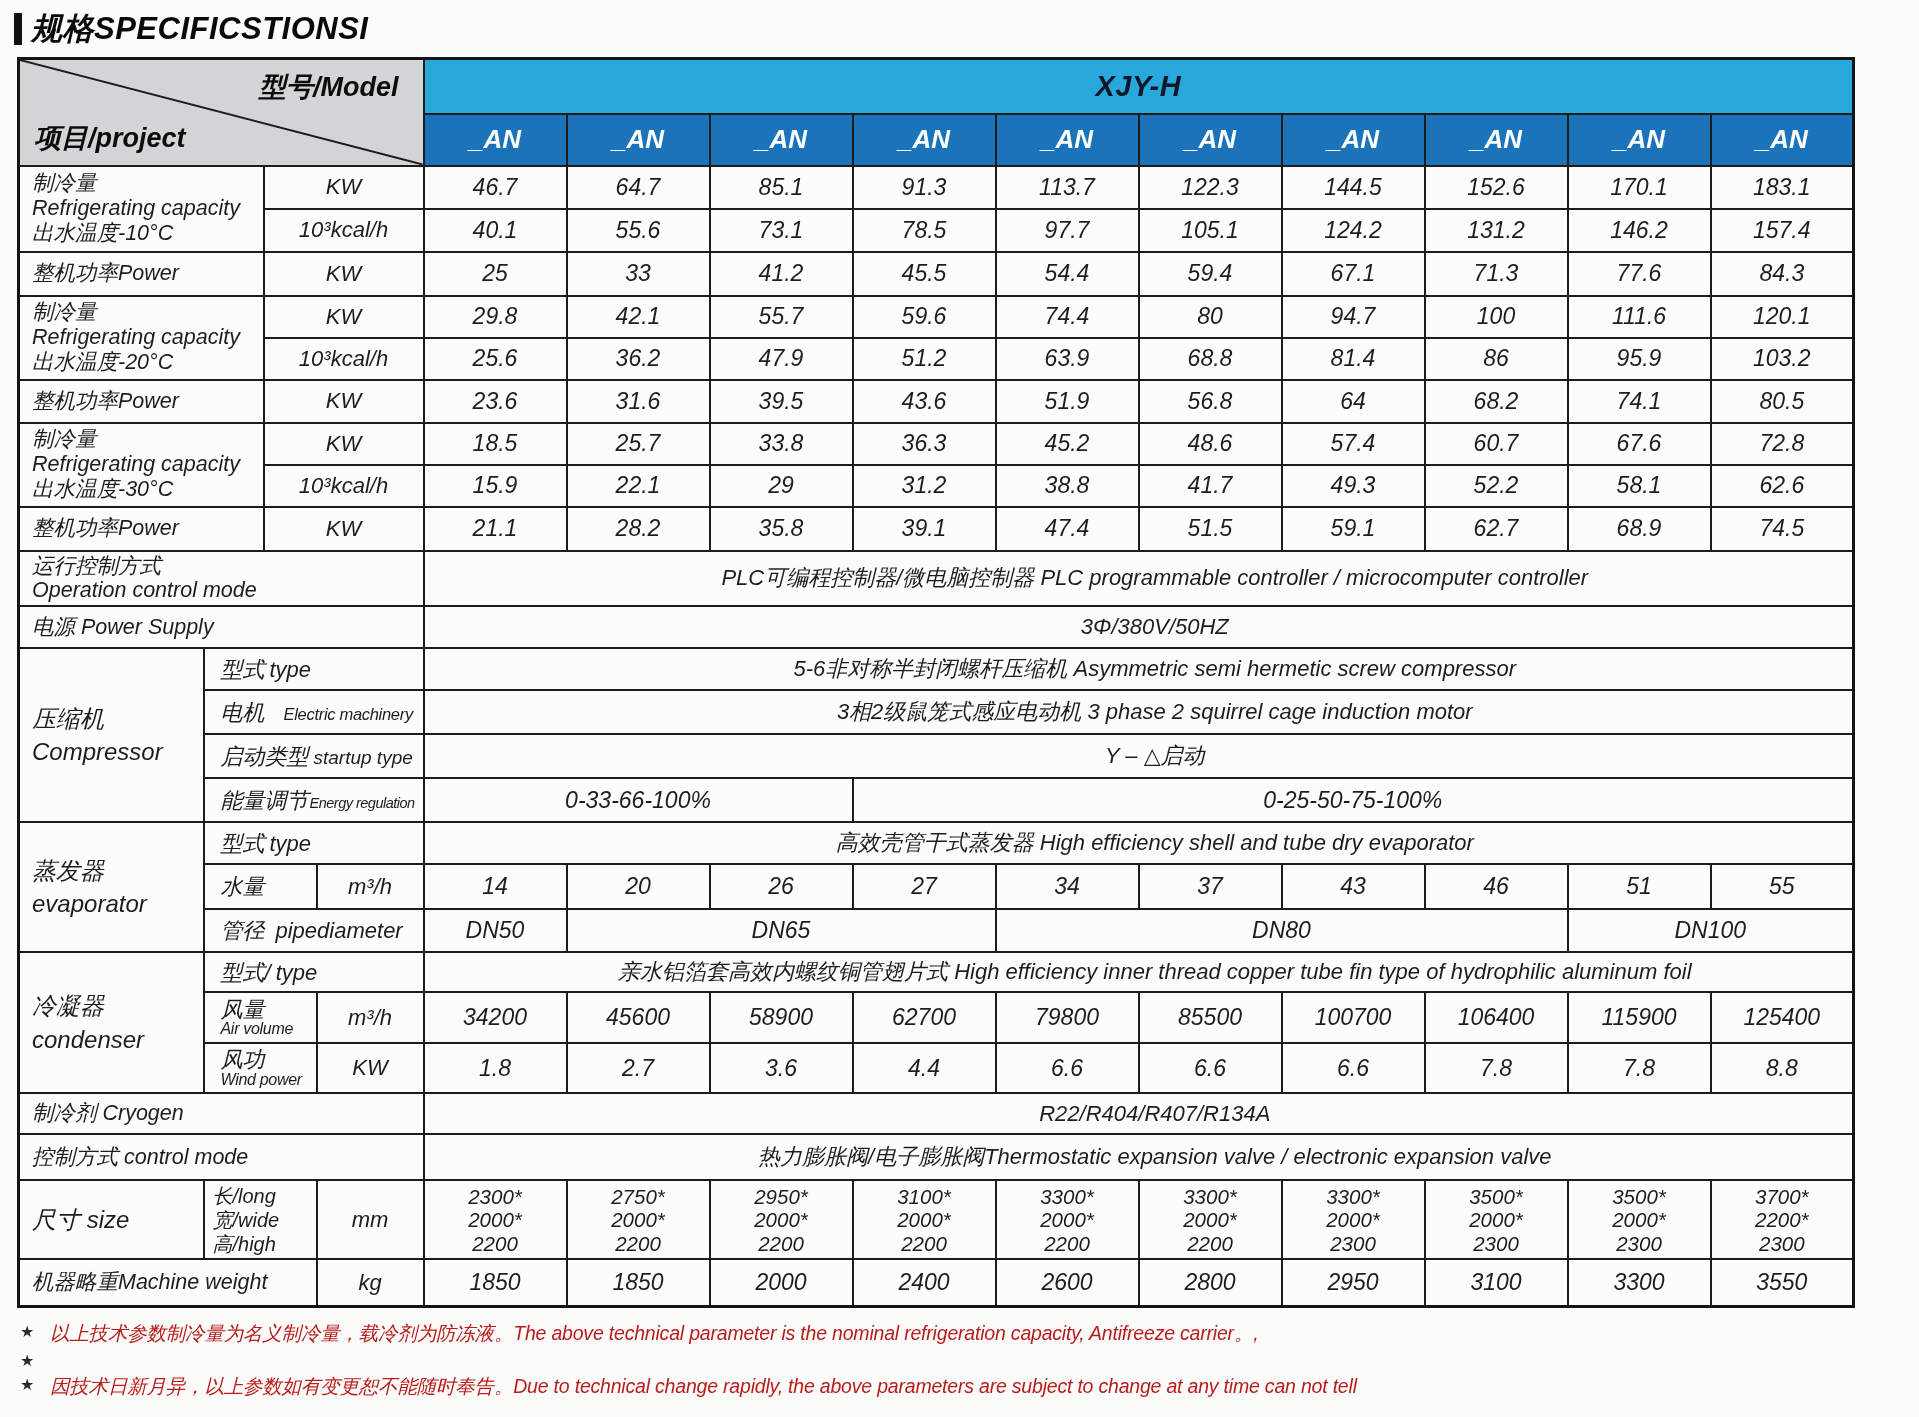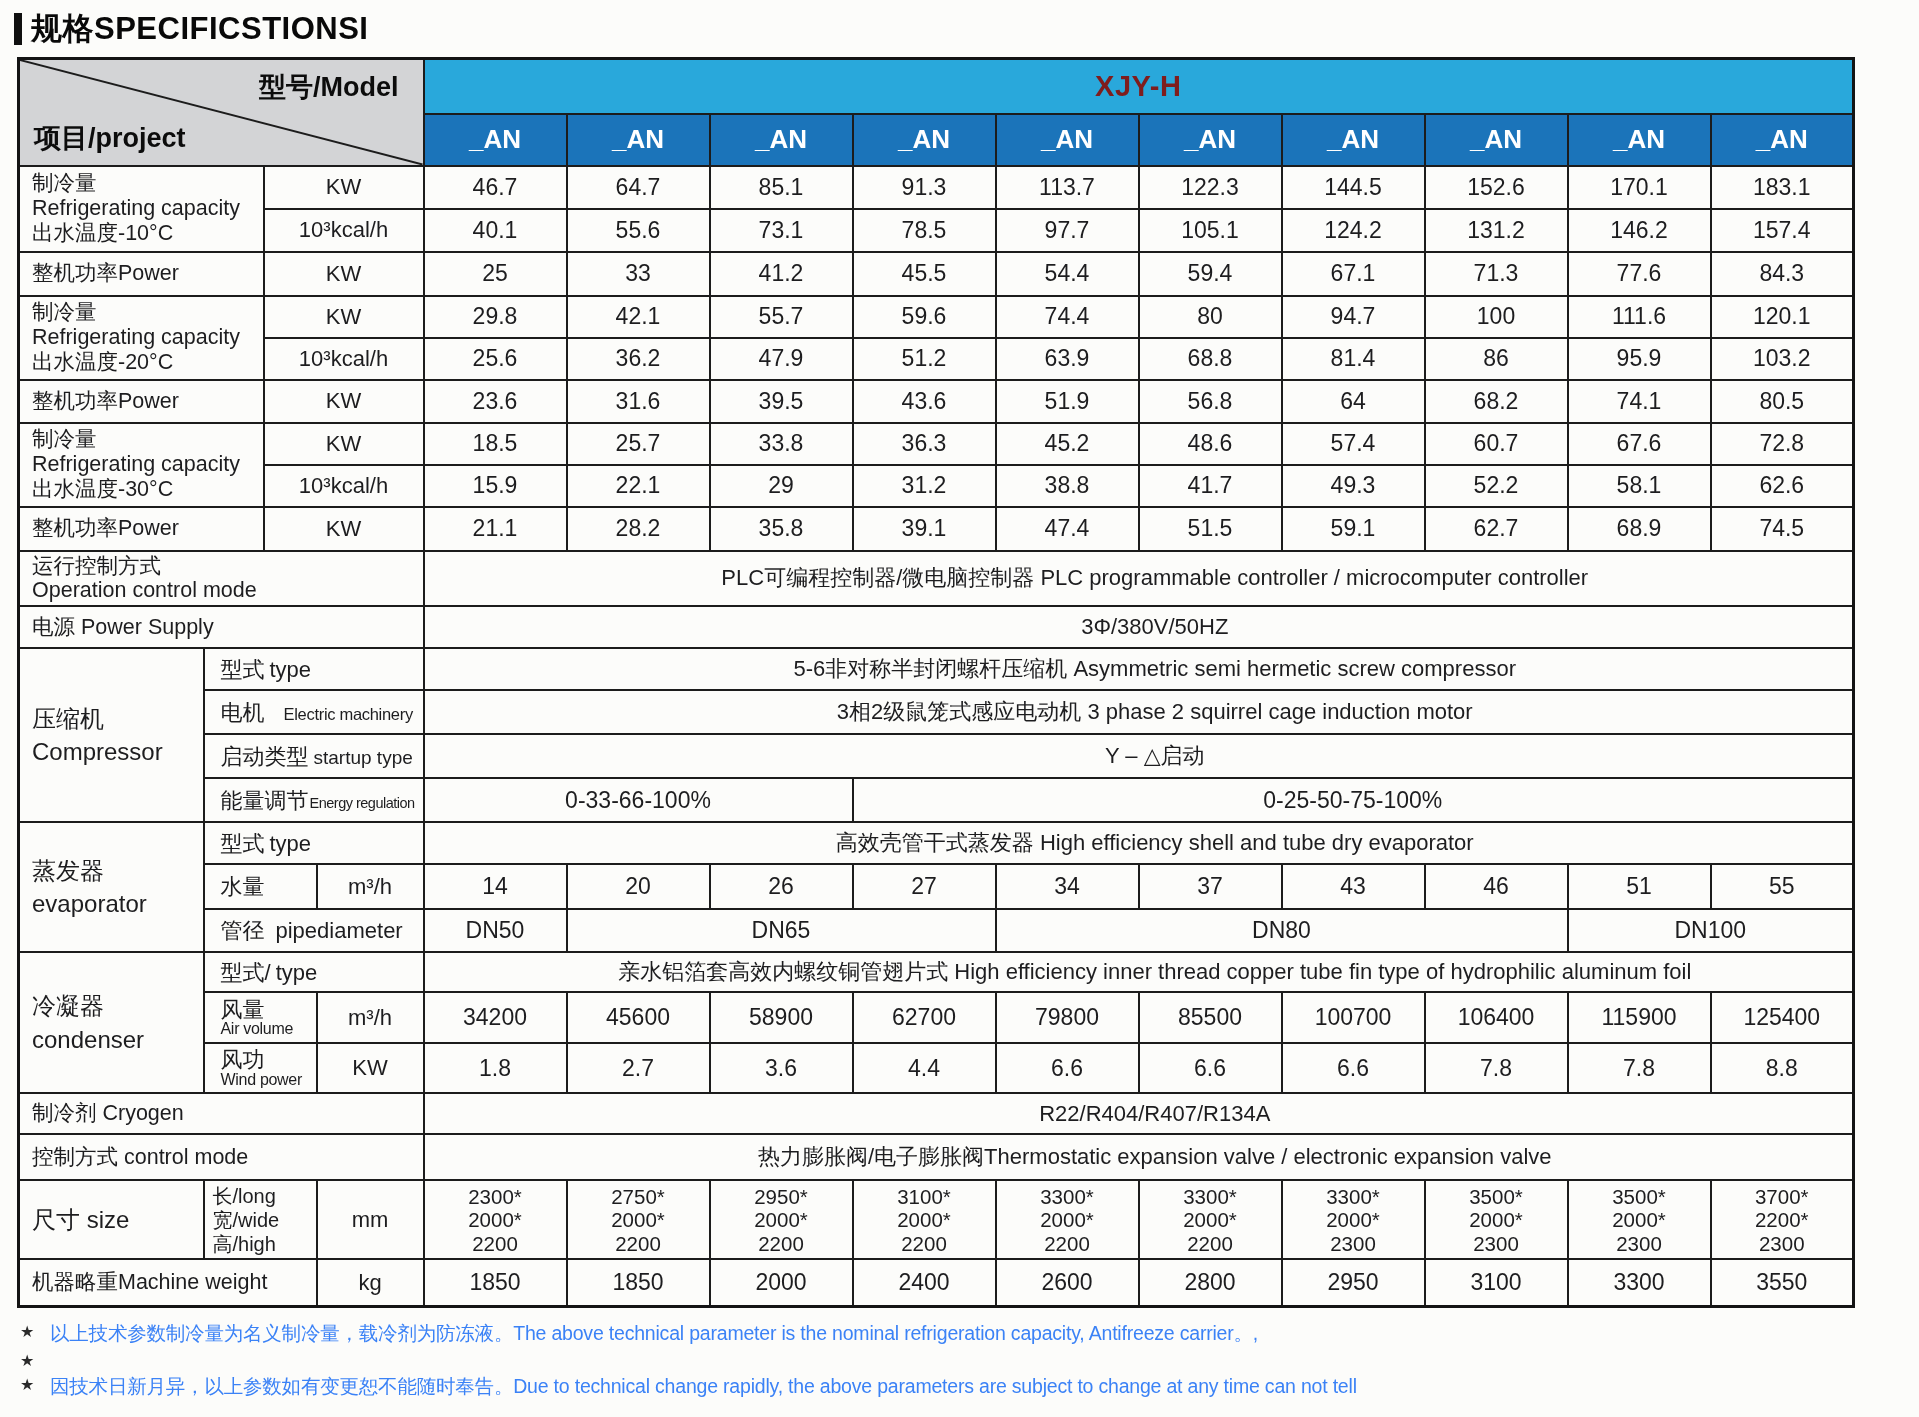--- a/index.html
+++ b/index.html
@@ -1,21 +1,21 @@
 <!DOCTYPE html>
 <html style="--series-band: #29a8db; --model-cell: #1b74ba; --header-grey: #d3d4d6;"><head>
 <meta charset="utf-8">
 <style>
   html,body{margin:0;padding:0;}
   body{
     width:1919px;height:1417px;background:#fcfcfa;
     font-family:"Liberation Sans","DejaVu Sans",sans-serif;color:#1d1d1f;
     -webkit-font-smoothing:antialiased;
   }
-  .page{position:relative;width:1919px;height:1417px;overflow:hidden;}
+  .page{position:relative;width:1919px;height:1417px;overflow:hidden;font-style:italic;}
 
   
   .title{position:absolute;left:14px;top:8px;display:flex;align-items:center;}
   .title-bar{width:8px;height:32px;background:#101010;margin-right:9px;}
   .title-text{font-size:31px;font-weight:bold;letter-spacing:.5px;color:#090909;}
 
   
   table{
     position:absolute;left:17px;top:57px;width:1835px;
     border-collapse:collapse;table-layout:fixed;
@@ -27,41 +27,41 @@
   }
   .h40{height:40px}.h41{height:41px}.h42{height:42px}.h43{height:43px}.h44{height:44px}
   .h45{height:45px}.h46{height:46px}.h47{height:47px}.h50{height:50px}.h51{height:51px}
   .h52{height:52px}.h55{height:55px}.h79{height:79px}
 
   .diag{background:var(--header-grey,#d3d4d6);position:relative;padding:8px;}
   .diag svg{position:absolute;left:0;top:0;width:100%;height:100%;display:block;}
   .diag .model-label{position:absolute;top:9px;right:24px;font-size:27px;font-weight:bold;color:#0c0c0c;}
   .diag .project-label{position:absolute;bottom:9px;left:14px;font-size:27px;font-weight:bold;color:#0c0c0c;}
 
-  .series{background:var(--series-band,#29a8db);color:#7f1d1d;font-weight:bold;font-size:29px;letter-spacing:.5px;}
+  .series{background:var(--series-band,#29a8db);color:#0f172a;font-weight:bold;font-size:29px;letter-spacing:.5px;}
   .model-cell{background:var(--model-cell,#1b74ba);color:#fff;font-weight:bold;font-size:26px;}
 
   .lab{text-align:left;padding:2px 6px 2px 12px;white-space:pre-line;font-size:21.5px;line-height:1.16;}
   .group{font-size:24px;line-height:1.4;padding-left:12px;}
   .sub{text-align:left;padding:2px 4px 2px 16px;font-size:22px;line-height:1.05;}
   .sub .en{font-size:19px;margin-left:5px;}
   .sub .en-lg{font-size:22px;}
   .sub .en-sm{font-size:16.5px;margin-left:19px;letter-spacing:-0.3px;}
   .sub .en-xs{font-size:14.5px;margin-left:1px;letter-spacing:-0.5px;}
   .sub.stacked .en{display:block;margin-left:0;font-size:16px;letter-spacing:-0.3px;}
   .unit{font-size:22px;border-radius:14px;}
   .val{font-size:22px;padding-left:35px;}
   .dims{white-space:pre-line;font-size:20px;line-height:1.2;padding-left:8px;}
   .size-cell{white-space:pre-line;font-size:20.5px;line-height:1.14;}
 
   
   .footnotes{position:absolute;left:20px;top:1320px;width:1886px;}
   .footnote{display:flex;align-items:flex-start;margin-bottom:3px;}
   .footnote .star{font-size:16px;width:30px;flex:0 0 30px;padding-top:2px;color:#2a2a2a;}
-  .footnote .ftext{font-size:19.5px;line-height:26px;color:#3b82f6;letter-spacing:-0.2px;}
+  .footnote .ftext{font-size:19.5px;line-height:26px;color:#b91c1c;letter-spacing:-0.2px;}
 </style>
 </head>
 <body>
 
 <div class="page">
 
   <div class="title">
     <div class="title-bar"></div>
     <div class="title-text">规格SPECIFICSTIONSI</div>
   </div>

